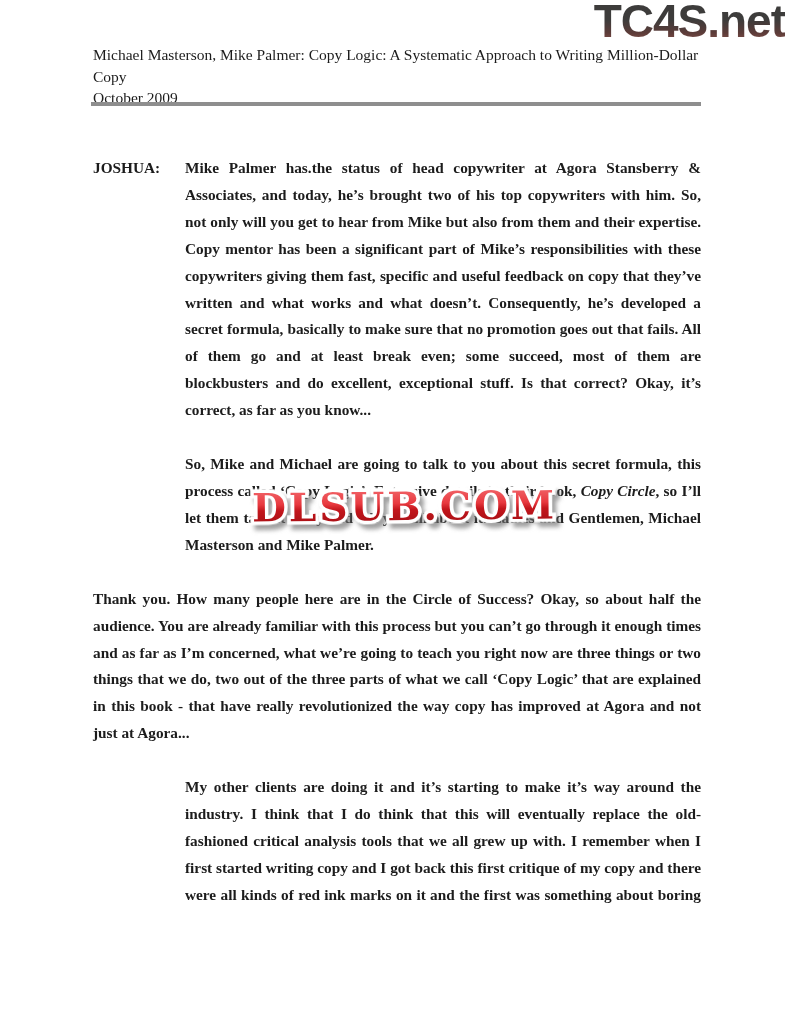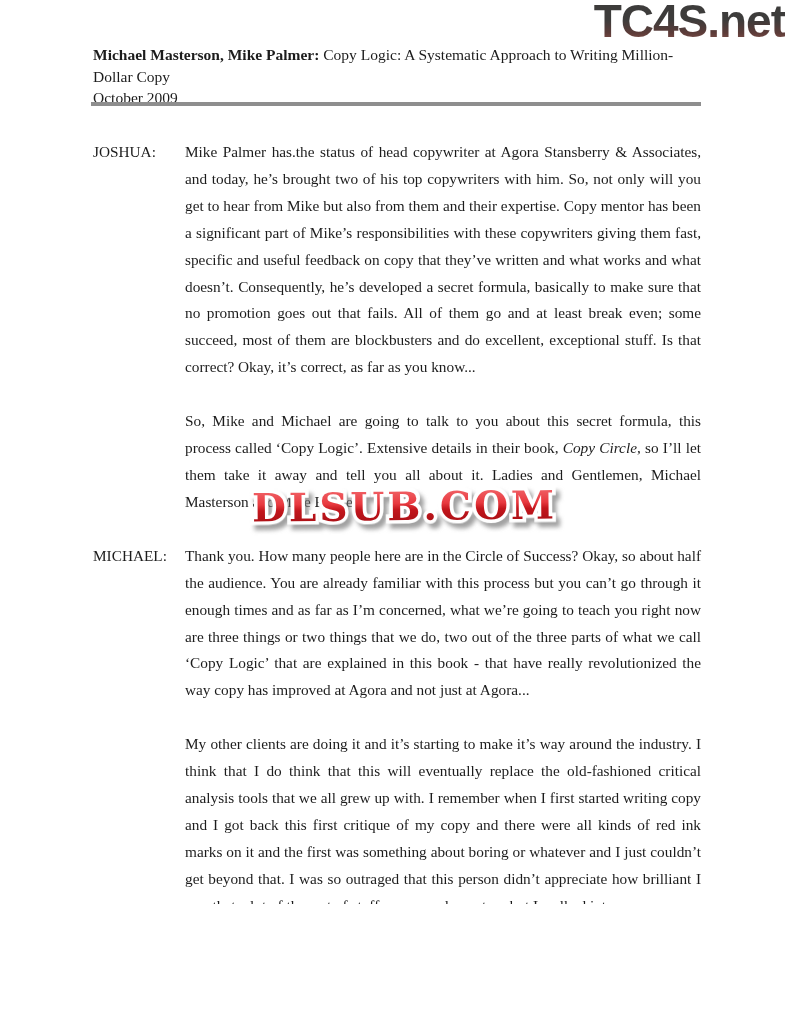--- a/index.html
+++ b/index.html
@@ -30,41 +30,41 @@
 
   
   .header{
     position:absolute;
     left:93px;
     top:44px;
     width:612px;
     font-size:15.5px;
     line-height:21.5px;
   }
-  .header .bold{font-weight:bold;}
+  .header .bold{font-weight:normal;}
 
   .divider{
     position:absolute;
     left:91px;
     top:102px;
     width:610px;
     height:4px;
     background:#8e8e8e;
   }
 
   
   .transcript{
     position:absolute;
     left:93px;
     top:139px;
     width:608px;
     font-size:15.3px;
     line-height:26.9px;
   }
-  .entry{display:flex;margin:0 0 27px 0;}
+  .entry{display:flex;margin:16px 0 27px 0;font-weight:bold;}
   .speaker{flex:0 0 92px;}
   .speech{flex:1;text-align:justify;}
   .italic{font-style:italic;}
 
   
   .dlsub{
     position:absolute;
     left:252px;
     top:487px;
     transform:rotate(-0.6deg);
@@ -147,21 +147,20 @@
       <div class="speaker">JOSHUA:</div>
       <div class="speech">Mike Palmer has.the status of head copywriter at Agora Stansberry &amp; Associates, and today, he’s brought two of his top copywriters with him. So, not only will you get to hear from Mike but also from them and their expertise. Copy mentor has been a significant part of Mike’s responsibilities with these copywriters giving them fast, specific and useful feedback on copy that they’ve written and what works and what doesn’t. Consequently, he’s developed a secret formula, basically to make sure that no promotion goes out that fails. All of them go and at least break even; some succeed, most of them are blockbusters and do excellent, exceptional stuff. Is that correct? Okay, it’s correct, as far as you know...</div>
     </div>
 
     <div class="entry">
       <div class="speaker"></div>
       <div class="speech"><span>So, Mike and Michael are going to talk to you about this secret formula, this process called ‘Copy Logic’. Extensive details in their book, </span><span class="italic">Copy Circle</span><span>, so I’ll let them take it away and tell you all about it. Ladies and Gentlemen, Michael Masterson and Mike Palmer.</span></div>
     </div>
 
     <div class="entry">
-      <div class="speaker">MICHAEL:</div>
       <div class="speech">Thank you. How many people here are in the Circle of Success? Okay, so about half the audience. You are already familiar with this process but you can’t go through it enough times and as far as I’m concerned, what we’re going to teach you right now are three things or two things that we do, two out of the three parts of what we call ‘Copy Logic’ that are explained in this book - that have really revolutionized the way copy has improved at Agora and not just at Agora...</div>
     </div>
 
     <div class="entry">
       <div class="speaker"></div>
       <div class="speech">My other clients are doing it and it’s starting to make it’s way around the industry. I think that I do think that this will eventually replace the old-fashioned critical analysis tools that we all grew up with. I remember when I first started writing copy and I got back this first critique of my copy and there were all kinds of red ink marks on it and the first was something about boring or whatever and I just couldn’t get beyond that. I was so outraged that this person didn’t appreciate how brilliant I was that a lot of the rest of stuff was complementary but I walked into</div>
     </div>
 
   </div>
 

